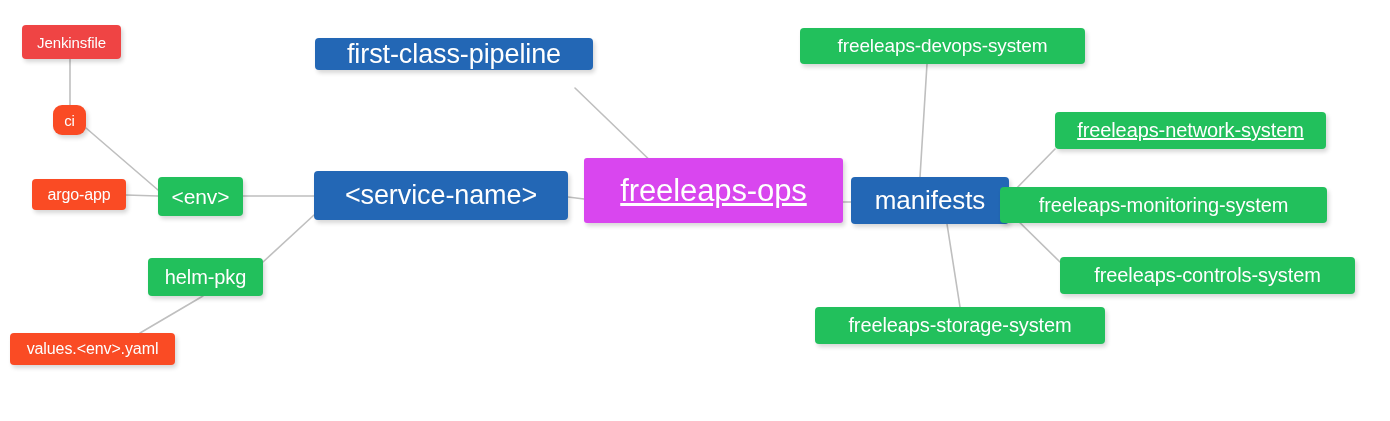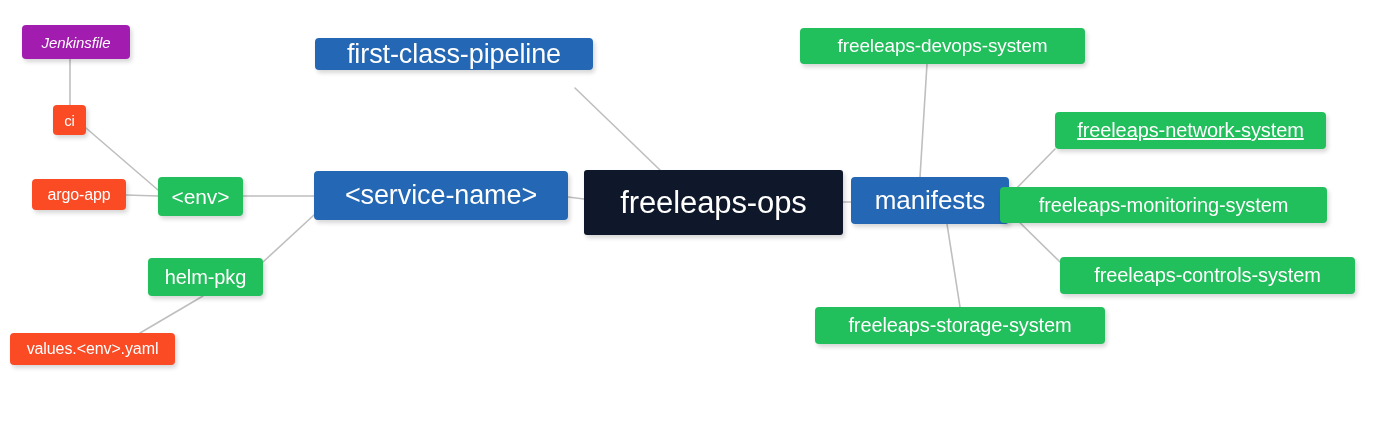--- a/index.html
+++ b/index.html
@@ -60,29 +60,29 @@
       <polyline points="575,88 660,170" fill="none" stroke="#bfbfbf" stroke-width="1.6" stroke-linecap="round"></polyline>
       <polyline points="568,197 584,199" fill="none" stroke="#bfbfbf" stroke-width="1.6" stroke-linecap="round"></polyline>
       <polyline points="843,202 851,202" fill="none" stroke="#bfbfbf" stroke-width="1.6" stroke-linecap="round"></polyline>
       <polyline points="920,177 927,64" fill="none" stroke="#bfbfbf" stroke-width="1.6" stroke-linecap="round"></polyline>
       <polyline points="1009,196 1055,149" fill="none" stroke="#bfbfbf" stroke-width="1.6" stroke-linecap="round"></polyline>
       <polyline points="1009,203 1051,204" fill="none" stroke="#bfbfbf" stroke-width="1.6" stroke-linecap="round"></polyline>
       <polyline points="1009,212 1060,262" fill="none" stroke="#bfbfbf" stroke-width="1.6" stroke-linecap="round"></polyline>
       <polyline points="947,224 960,307" fill="none" stroke="#bfbfbf" stroke-width="1.6" stroke-linecap="round"></polyline>
     </svg>
   <div id="node-layer">
-      <div class="node" style="left: 22px; top: 25px; width: 108px; height: 34px; background: #a21caf; font-size: 15px; font-style: italic;">Jenkinsfile</div>
-      <div class="node" style="left: 53px; top: 105px; width: 33px; height: 30px; background: rgb(250, 75, 36); font-size: 15px;">ci</div>
+      <div class="node" style="left: 22px; top: 25px; width: 99px; height: 34px; background: #ef4444; font-size: 15px;">Jenkinsfile</div>
+      <div class="node" style="left: 53px; top: 105px; width: 33px; height: 30px; background: rgb(250, 75, 36); font-size: 15px; border-radius: 9px;">ci</div>
       <div class="node" style="left: 32px; top: 179px; width: 94px; height: 31px; background: rgb(250, 75, 36); font-size: 16px;">argo-app</div>
       <div class="node" style="left: 158px; top: 177px; width: 85px; height: 39px; background: rgb(34, 192, 92); font-size: 21px;">&lt;env&gt;</div>
       <div class="node" style="left: 148px; top: 258px; width: 115px; height: 38px; background: rgb(34, 192, 92); font-size: 20px; text-align: right;">helm-pkg</div>
       <div class="node" style="left: 10px; top: 333px; width: 165px; height: 32px; background: rgb(250, 75, 36); font-size: 16px;">values.&lt;env&gt;.yaml</div>
       <div class="node" style="left: 315px; top: 38px; width: 278px; height: 32px; background: rgb(35, 103, 181); font-size: 27px;">first-class-pipeline</div>
       <div class="node" style="left: 314px; top: 171px; width: 254px; height: 49px; background: rgb(35, 103, 181); font-size: 27px;">&lt;service-name&gt;</div>
-      <div class="node root" style="left: 584px; top: 170px; width: 259px; height: 65px; background: #0f172a; font-size: 31px;">freeleaps-ops</div>
+      <div class="node root" style="left: 584px; top: 158px; width: 259px; height: 65px; background: #d946ef; font-size: 31px; text-decoration: underline;">freeleaps-ops</div>
       <div class="node" style="left: 851px; top: 177px; width: 158px; height: 47px; background: rgb(35, 103, 181); font-size: 26px;">manifests</div>
       <div class="node" style="left: 800px; top: 28px; width: 285px; height: 36px; background: rgb(34, 192, 92); font-size: 19px;">freeleaps-devops-system</div>
       <div class="node" style="left: 1055px; top: 112px; width: 271px; height: 37px; background: rgb(34, 192, 92); font-size: 20px; text-decoration: underline;">freeleaps-network-system</div>
       <div class="node" style="left: 1000px; top: 187px; width: 327px; height: 36px; background: rgb(34, 192, 92); font-size: 20px;">freeleaps-monitoring-system</div>
       <div class="node" style="left: 1060px; top: 257px; width: 295px; height: 37px; background: rgb(34, 192, 92); font-size: 20px;">freeleaps-controls-system</div>
       <div class="node" style="left: 815px; top: 307px; width: 290px; height: 37px; background: rgb(34, 192, 92); font-size: 20px;">freeleaps-storage-system</div>
     </div>
 </div>
 
 </body></html>

